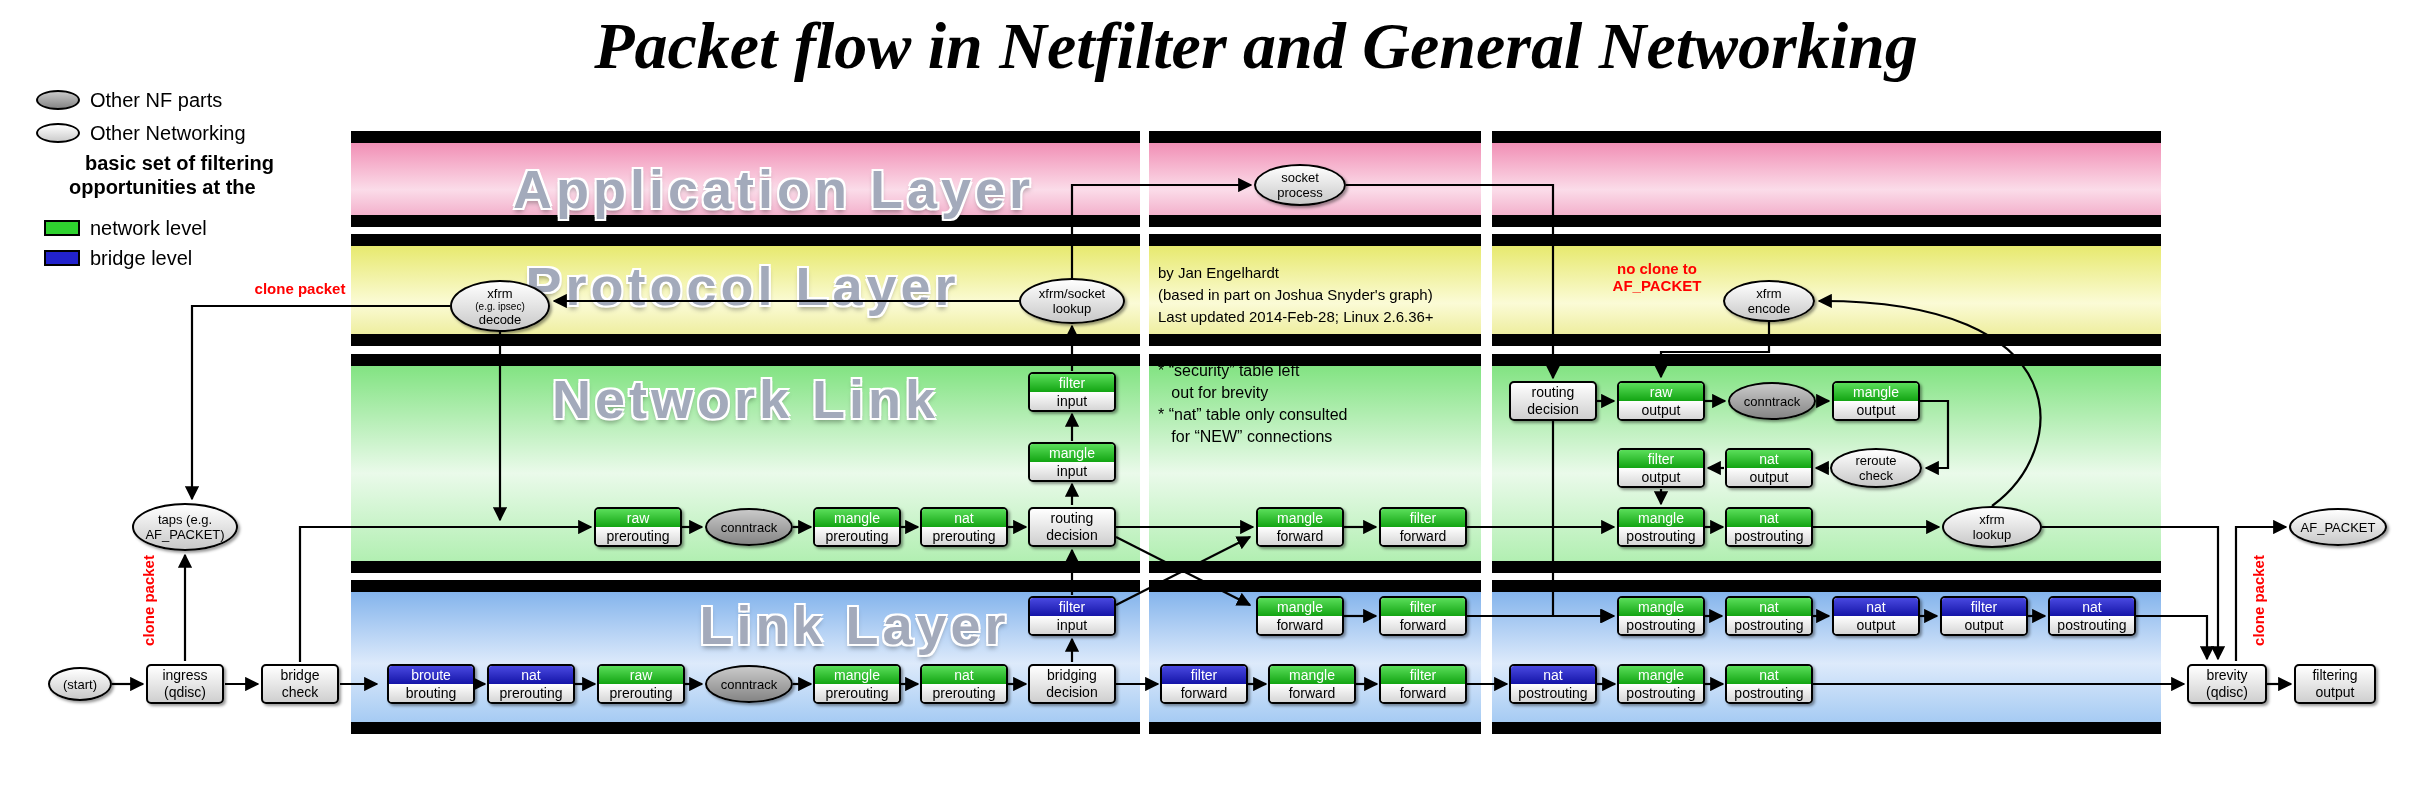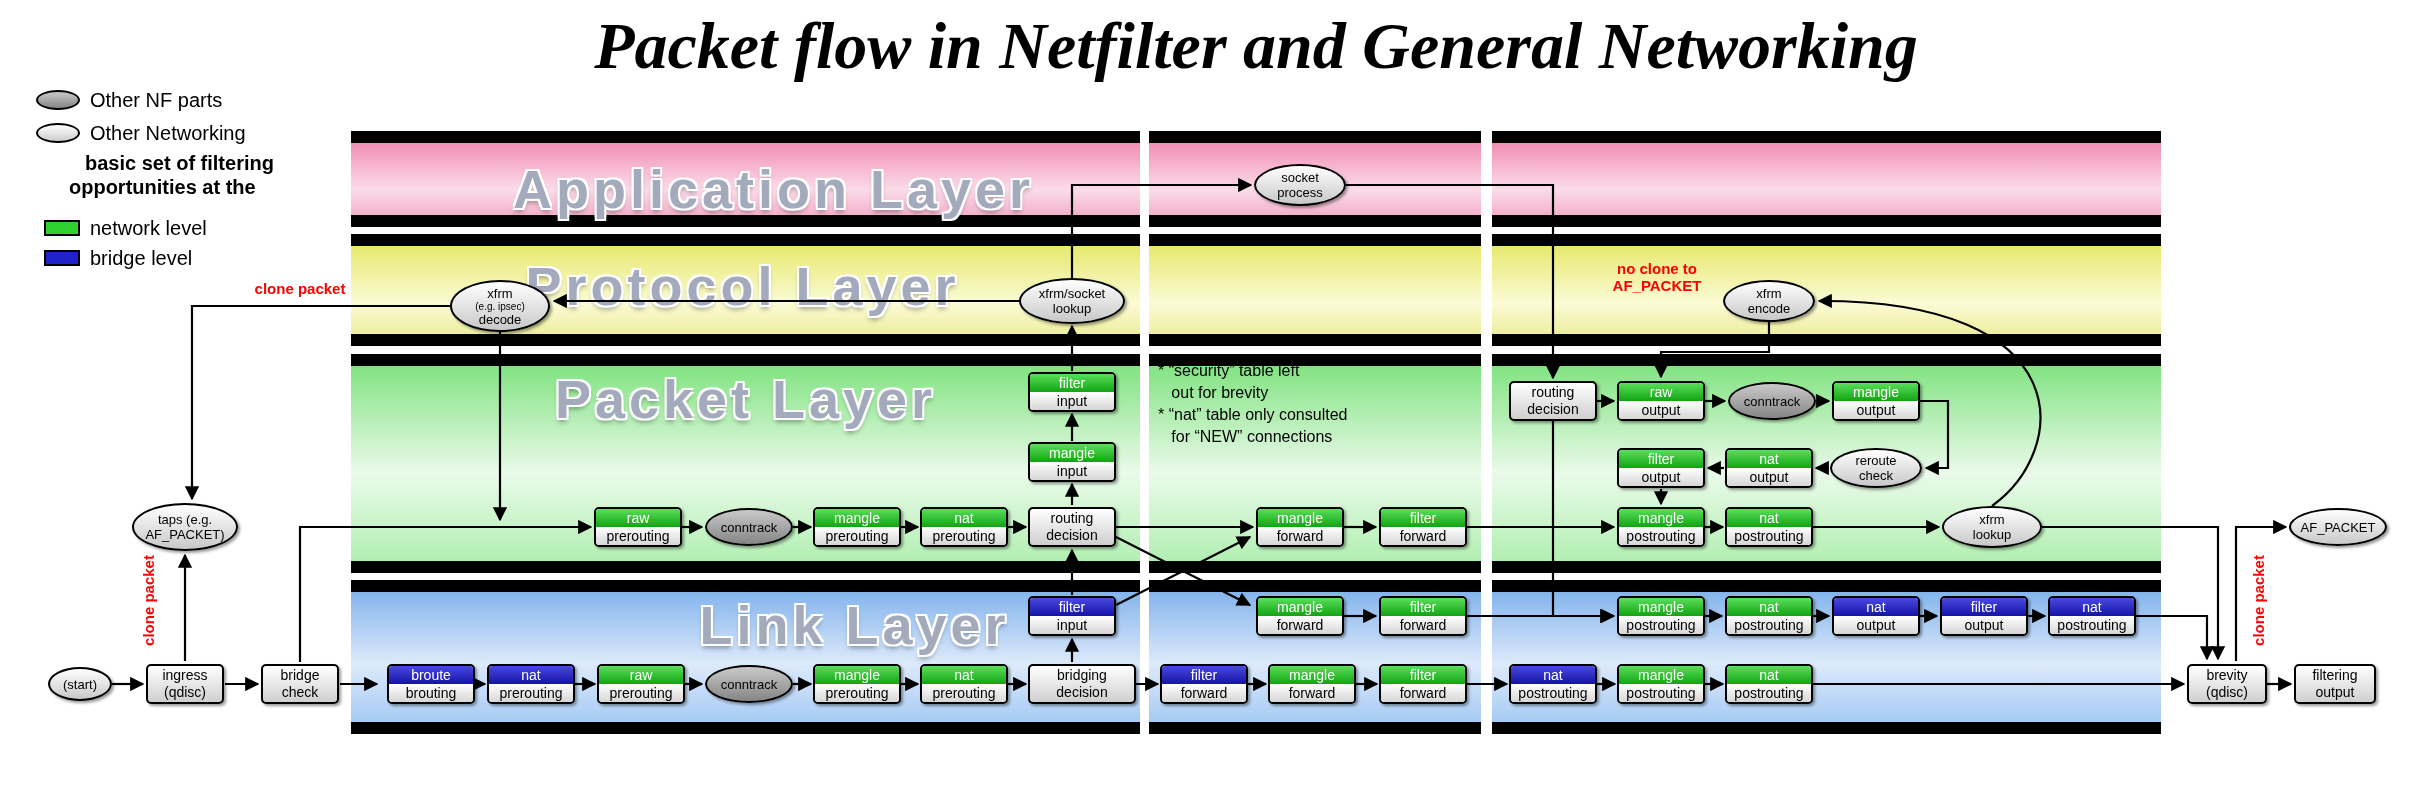--- a/index.html
+++ b/index.html
@@ -82,21 +82,21 @@
   <div class="band r-pro c3"></div>
   <div class="band r-net c1"></div>
   <div class="band r-net c2"></div>
   <div class="band r-net c3"></div>
   <div class="band r-lnk c1"></div>
   <div class="band r-lnk c2"></div>
   <div class="band r-lnk c3"></div>
 
   <div class="layer-title" style="left:351px;top:158px;margin-left:28px;">Application Layer</div>
   <div class="layer-title" style="left:348px;top:255px;">Protocol Layer</div>
-  <div class="layer-title" style="left:351px;top:368px;">Packet Layer</div>
+  <div class="layer-title" style="left:351px;top:368px;">Network Link</div>
   <div class="layer-title" style="left:460px;top:594px;">Link Layer</div>
 
   <svg id="wires" width="2412" height="790">
     <defs>
       <marker id="arr" viewBox="0 0 10 10" refX="9" refY="5" markerWidth="6.5" markerHeight="6.5" orient="auto-start-reverse">
         <path d="M0,0 L10,5 L0,10 z" fill="#000"></path>
       </marker>
     </defs>
   <path d="M112,684 H143" class="wire"></path>
       <path d="M225,684 H258" class="wire"></path>
@@ -187,21 +187,21 @@
         <div>conntrack</div>
       </div>
       <div class="node tblbox green" style="left: 813px; top: 664px; width: 88px; height: 40px;">
         <div class="hdr">mangle</div>
         <div class="bdy">prerouting</div>
       </div>
       <div class="node tblbox green" style="left: 920px; top: 664px; width: 88px; height: 40px;">
         <div class="hdr">nat</div>
         <div class="bdy">prerouting</div>
       </div>
-      <div class="node white" style="left: 1028px; top: 664px; width: 108px; height: 40px;">
+      <div class="node white" style="left: 1028px; top: 664px; width: 88px; height: 40px;">
         <div>bridging</div>
         <div>decision</div>
       </div>
       <div class="node tblbox blue" style="left: 1160px; top: 664px; width: 88px; height: 40px;">
         <div class="hdr">filter</div>
         <div class="bdy">forward</div>
       </div>
       <div class="node tblbox green" style="left: 1268px; top: 664px; width: 88px; height: 40px;">
         <div class="hdr">mangle</div>
         <div class="bdy">forward</div>
@@ -355,20 +355,25 @@
       <div class="node ell" style="left: 1019px; top: 278px; width: 106px; height: 46px;">
         <div>xfrm/socket</div>
         <div>lookup</div>
       </div>
       <div class="node ell" style="left: 1723px; top: 280px; width: 92px; height: 42px;">
         <div>xfrm</div>
         <div>encode</div>
       </div>
     </div>
 
+  <div class="anno byline" style="left:1158px;top:262px;">
+    <div>by Jan Engelhardt</div>
+    <div>(based in part on Joshua Snyder's graph)</div>
+    <div>Last updated 2014-Feb-28; Linux 2.6.36+</div>
+  </div>
   <div class="anno notes" style="left:1158px;top:360px;">
     <div>* “security” table left</div>
     <div>   out for brevity</div>
     <div>* “nat” table only consulted</div>
     <div>   for “NEW” connections</div>
   </div>
   <div class="anno red" style="left:238px;top:280px;width:124px;text-align:center;">clone packet</div>
   <div class="anno red rot" style="left:93px;top:592px;">clone packet</div>
   <div class="anno red rot" style="left:2203px;top:592px;">clone packet</div>
   <div class="anno red" style="left:1596px;top:260px;width:122px;text-align:center;">

